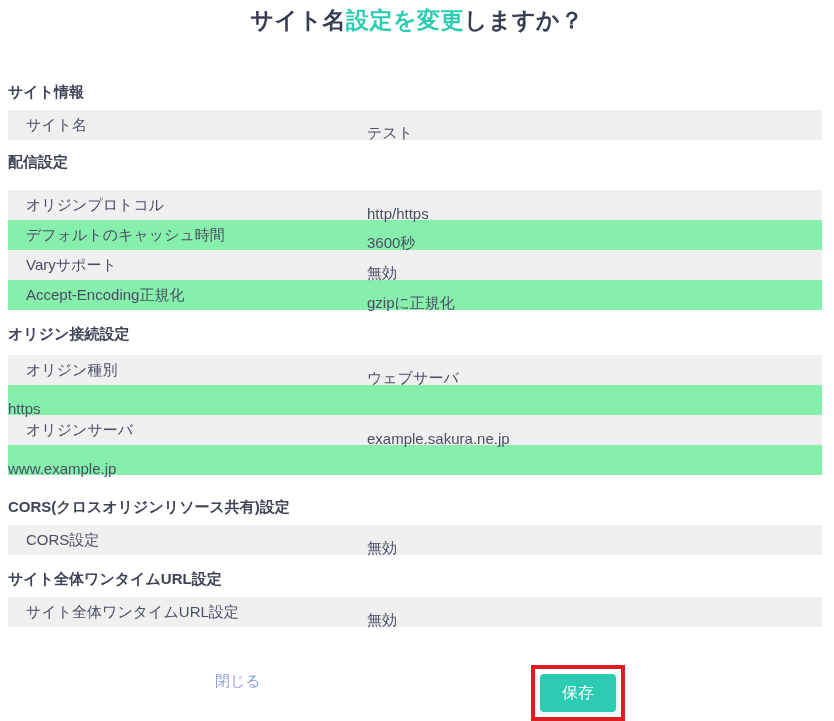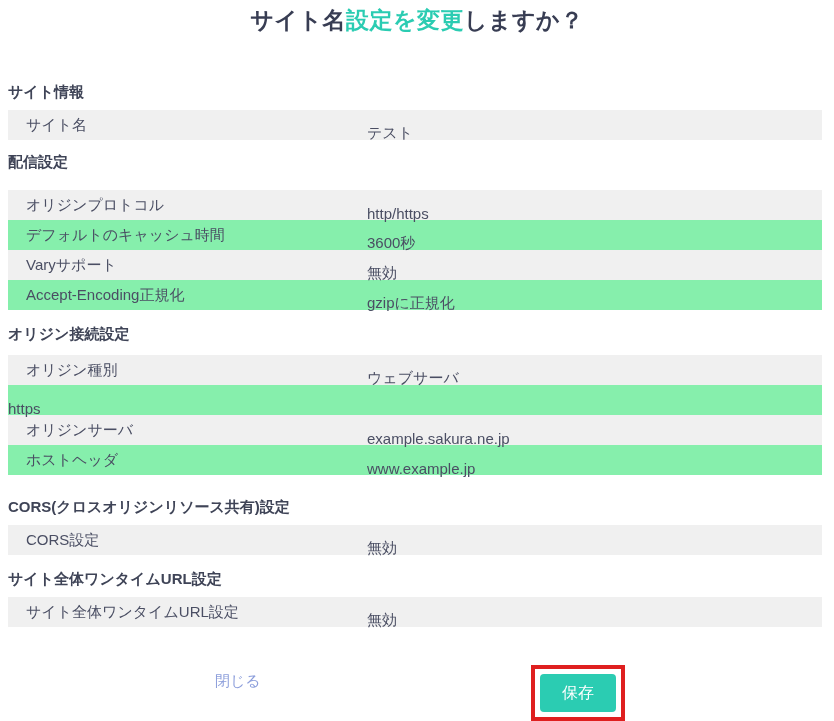--- a/index.html
+++ b/index.html
@@ -145,21 +145,20 @@
           <div class="row-value">ウェブサーバ</div>
         </div>
         <div class="row">
           <div class="row-value">https</div>
         </div>
         <div class="row">
           <div class="row-label">オリジンサーバ</div>
           <div class="row-value">example.sakura.ne.jp</div>
         </div>
         <div class="row">
-          <div class="row-label">ホストヘッダ</div>
           <div class="row-value">www.example.jp</div>
         </div>
       </div>
       <div class="section">
         <div class="section-title">CORS(クロスオリジンリソース共有)設定</div>
         <div class="row">
           <div class="row-label">CORS設定</div>
           <div class="row-value">無効</div>
         </div>
       </div>

